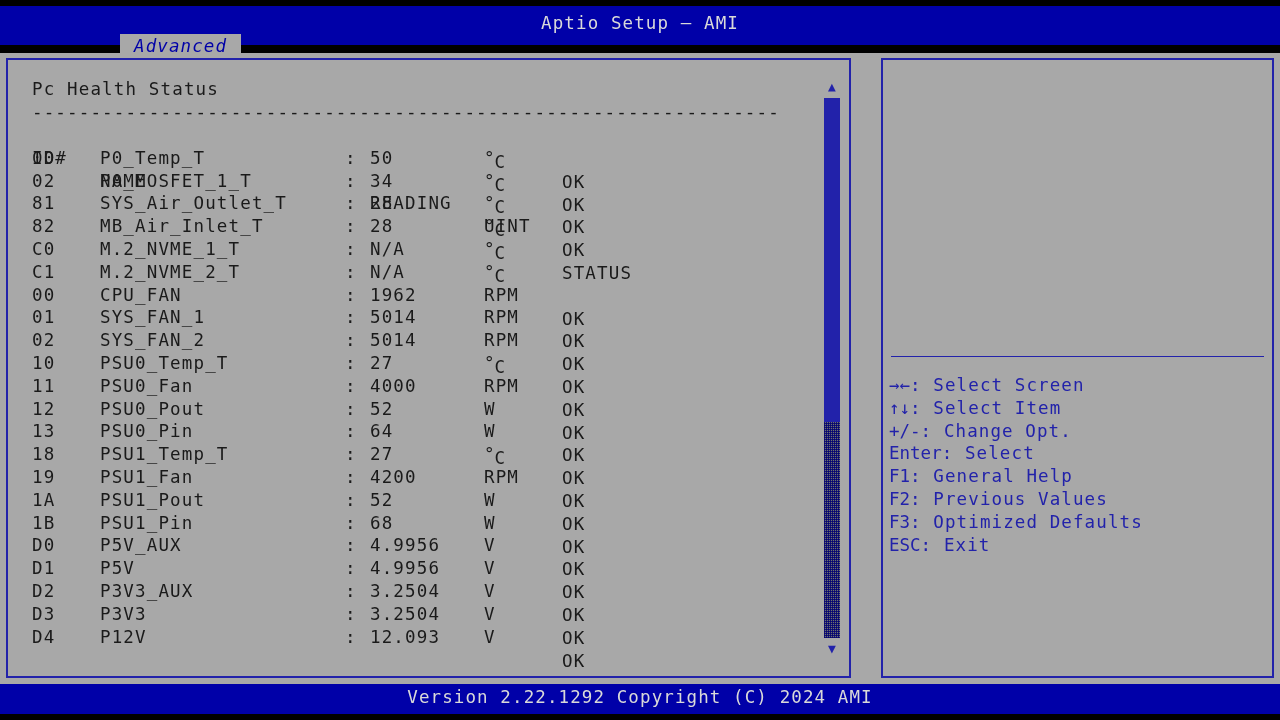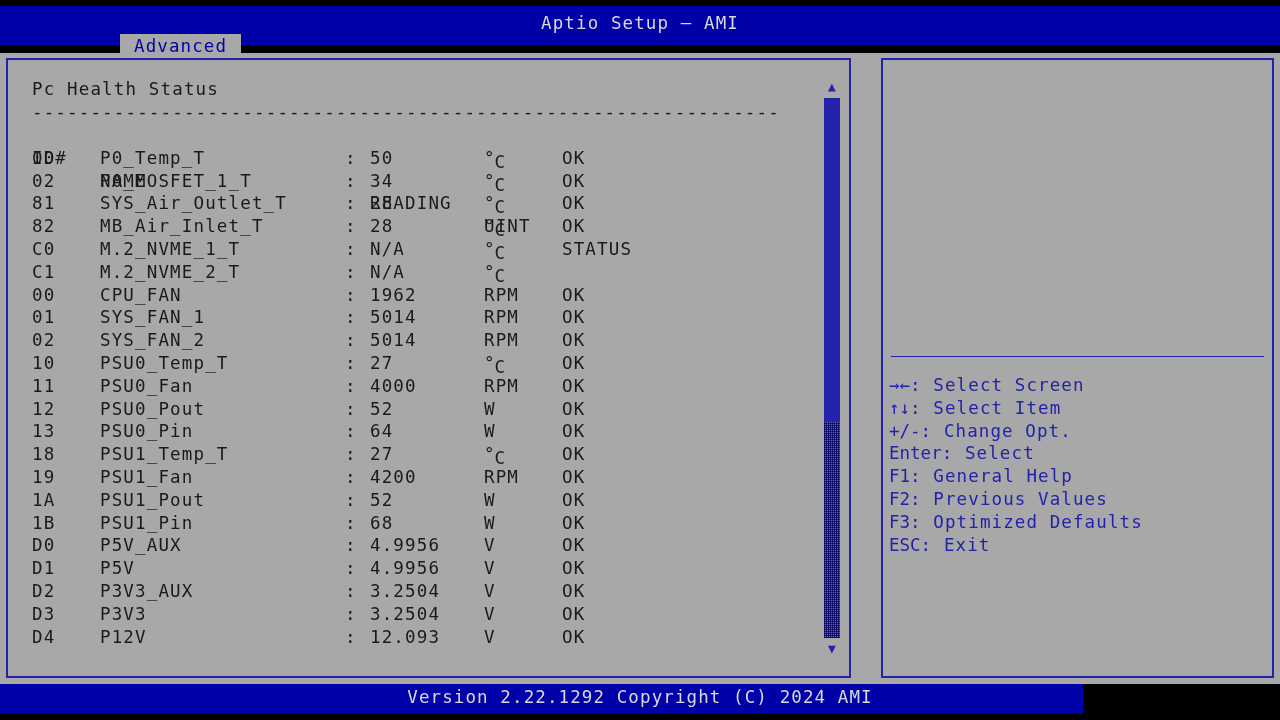--- a/index.html
+++ b/index.html
@@ -53,20 +53,21 @@
     padding: 0 14px;
     font-size: 17.5px;
     letter-spacing: 1.1px;
     white-space: pre;
     box-sizing: border-box;
   }
   .tab.active {
     background: #a8a8a8;
     color: #0000a8;
     left: 120px;
+    font-style: italic;
   }
 
   
   #body-area {
     position: absolute;
     left: 0;
     top: 53px;
     width: 1280px;
     height: 631px;
     background: #a8a8a8;
@@ -115,21 +116,21 @@
     letter-spacing: 1.15px;
     white-space: pre;
     color: #1a1a1a;
   }
   .row.head { color: #1a1a1a; }
   .c-id     { position: absolute; left: 0px;   }
   .c-name   { position: absolute; left: 68px;  }
   .c-colon  { position: absolute; left: 313px; }
   .c-read   { position: absolute; left: 338px; }
   .c-unit   { position: absolute; left: 452px; }
-  .c-status { position: absolute; left: 530px; }
+  .c-status { position: absolute; left: 530px; margin-top: 24px; }
 
   .c-unit .deg {
     font-size: 17.5px;
     vertical-align: 4px;
     letter-spacing: 0;
   }
 
   
   #scrollbar {
     position: absolute;
@@ -204,21 +205,21 @@
     letter-spacing: 1.1px;
     white-space: pre;
   }
   .help-row .keys { letter-spacing: 0; }
 
   
   #footer-band {
     position: absolute;
     left: 0;
     bottom: 6px;
-    width: 1083px;
+    width: 1280px;
     height: 30px;
     background: #0000a8;
   }
   #version {
     position: absolute;
     left: 0;
     top: 3px;
     width: 1280px;
     text-align: center;
     color: #d9d9d9;

